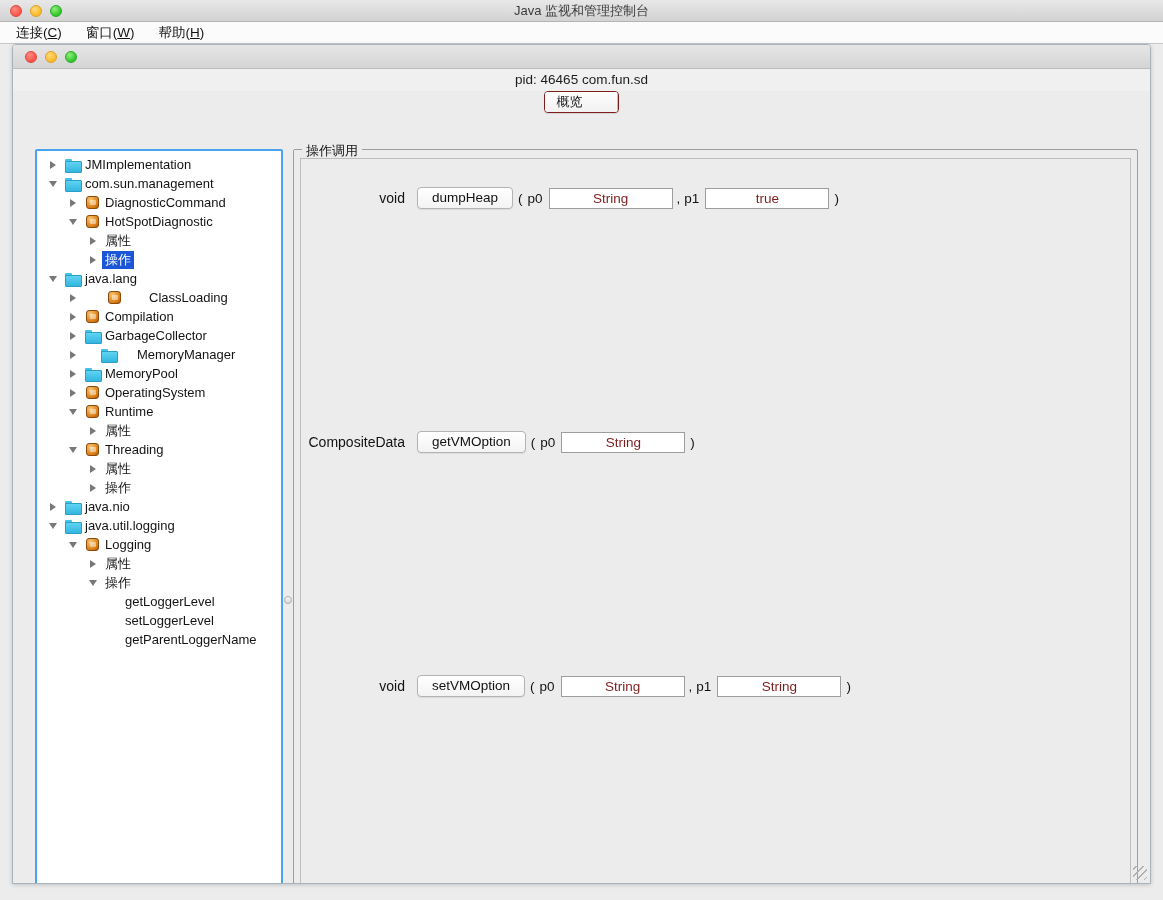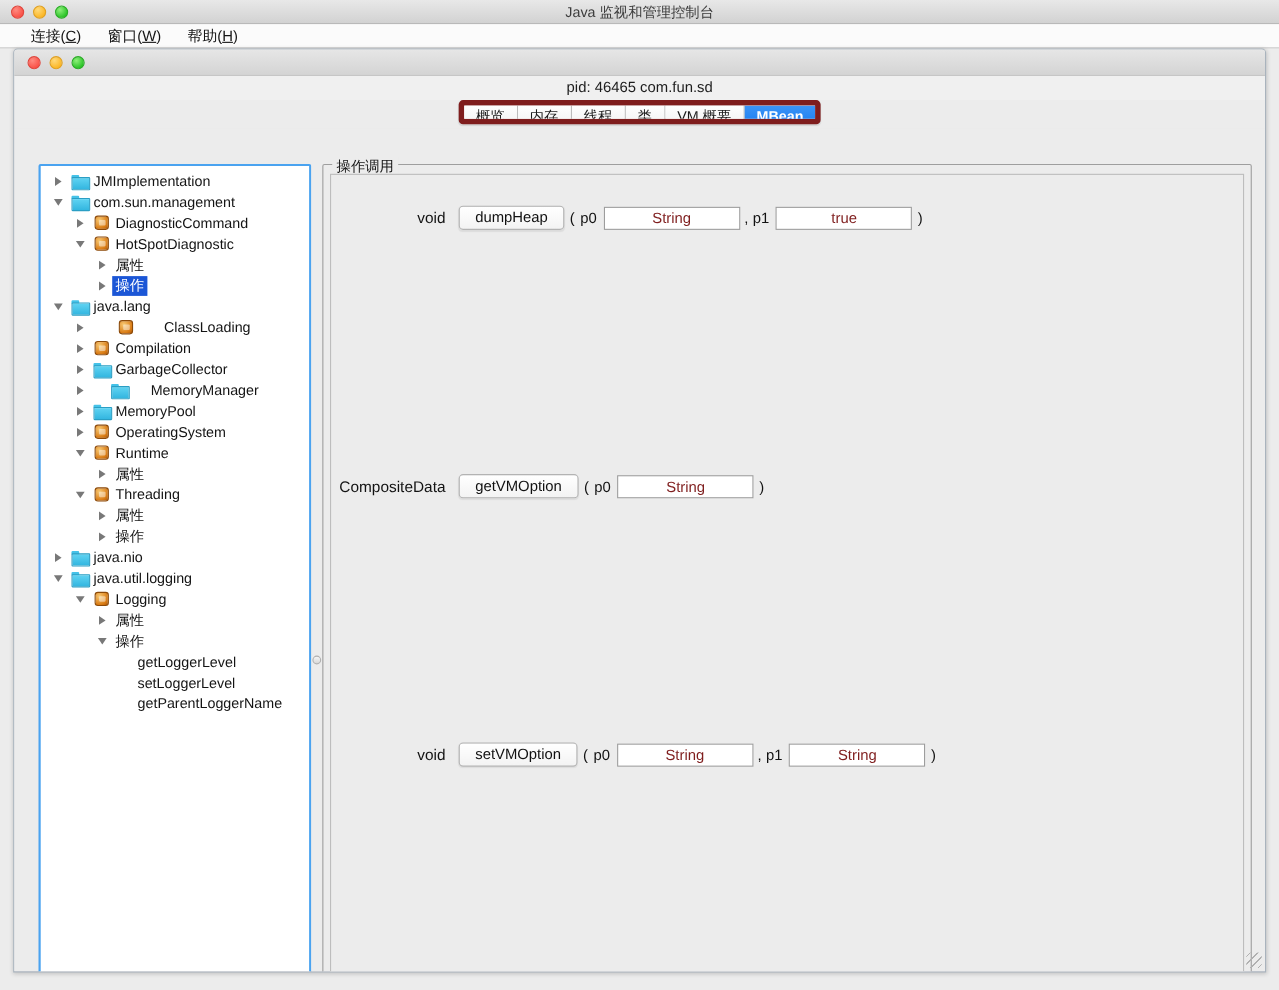--- a/index.html
+++ b/index.html
@@ -61,21 +61,21 @@
   
   .menubar {
     position: absolute;
     left: 0; top: 22px;
     width: 1163px;
     height: 22px;
     background: #fbfbfb;
     border-bottom: 1px solid #c8c8c8;
     display: flex;
     align-items: center;
-    padding-left: 16px;
+    padding-left: 4px;
   }
   .menu-item {
     padding: 0 12px;
     font-size: 13.5px;
     color: #151515;
     line-height: 22px;
     white-space: nowrap;
     cursor: default;
   }
   .mn { text-decoration: underline; }
@@ -119,26 +119,27 @@
     left: 0; top: 46px;
     width: 100%;
     height: 26px;
     background: #ececec;
     display: flex;
     justify-content: center;
     align-items: flex-start;
   }
   .tabstrip {
     display: flex;
-    border: 5px solid #7f1d1d;
+    border: 1px solid #7f1d1d;
     border-radius: 4px;
     overflow: hidden;
     background: #fdfdfd;
     height: 22px;
     box-shadow: 0 1px 1px rgba(0,0,0,0.10);
+    flex-direction: column;
   }
   .tab {
     padding: 0 11px;
     height: 20px;
     line-height: 20px;
     font-size: 13px;
     color: #1a1a1a;
     border-right: 1px solid #bcbcbc;
     background: linear-gradient(to bottom, #fefefe, #f1f1f1);
     white-space: nowrap;

